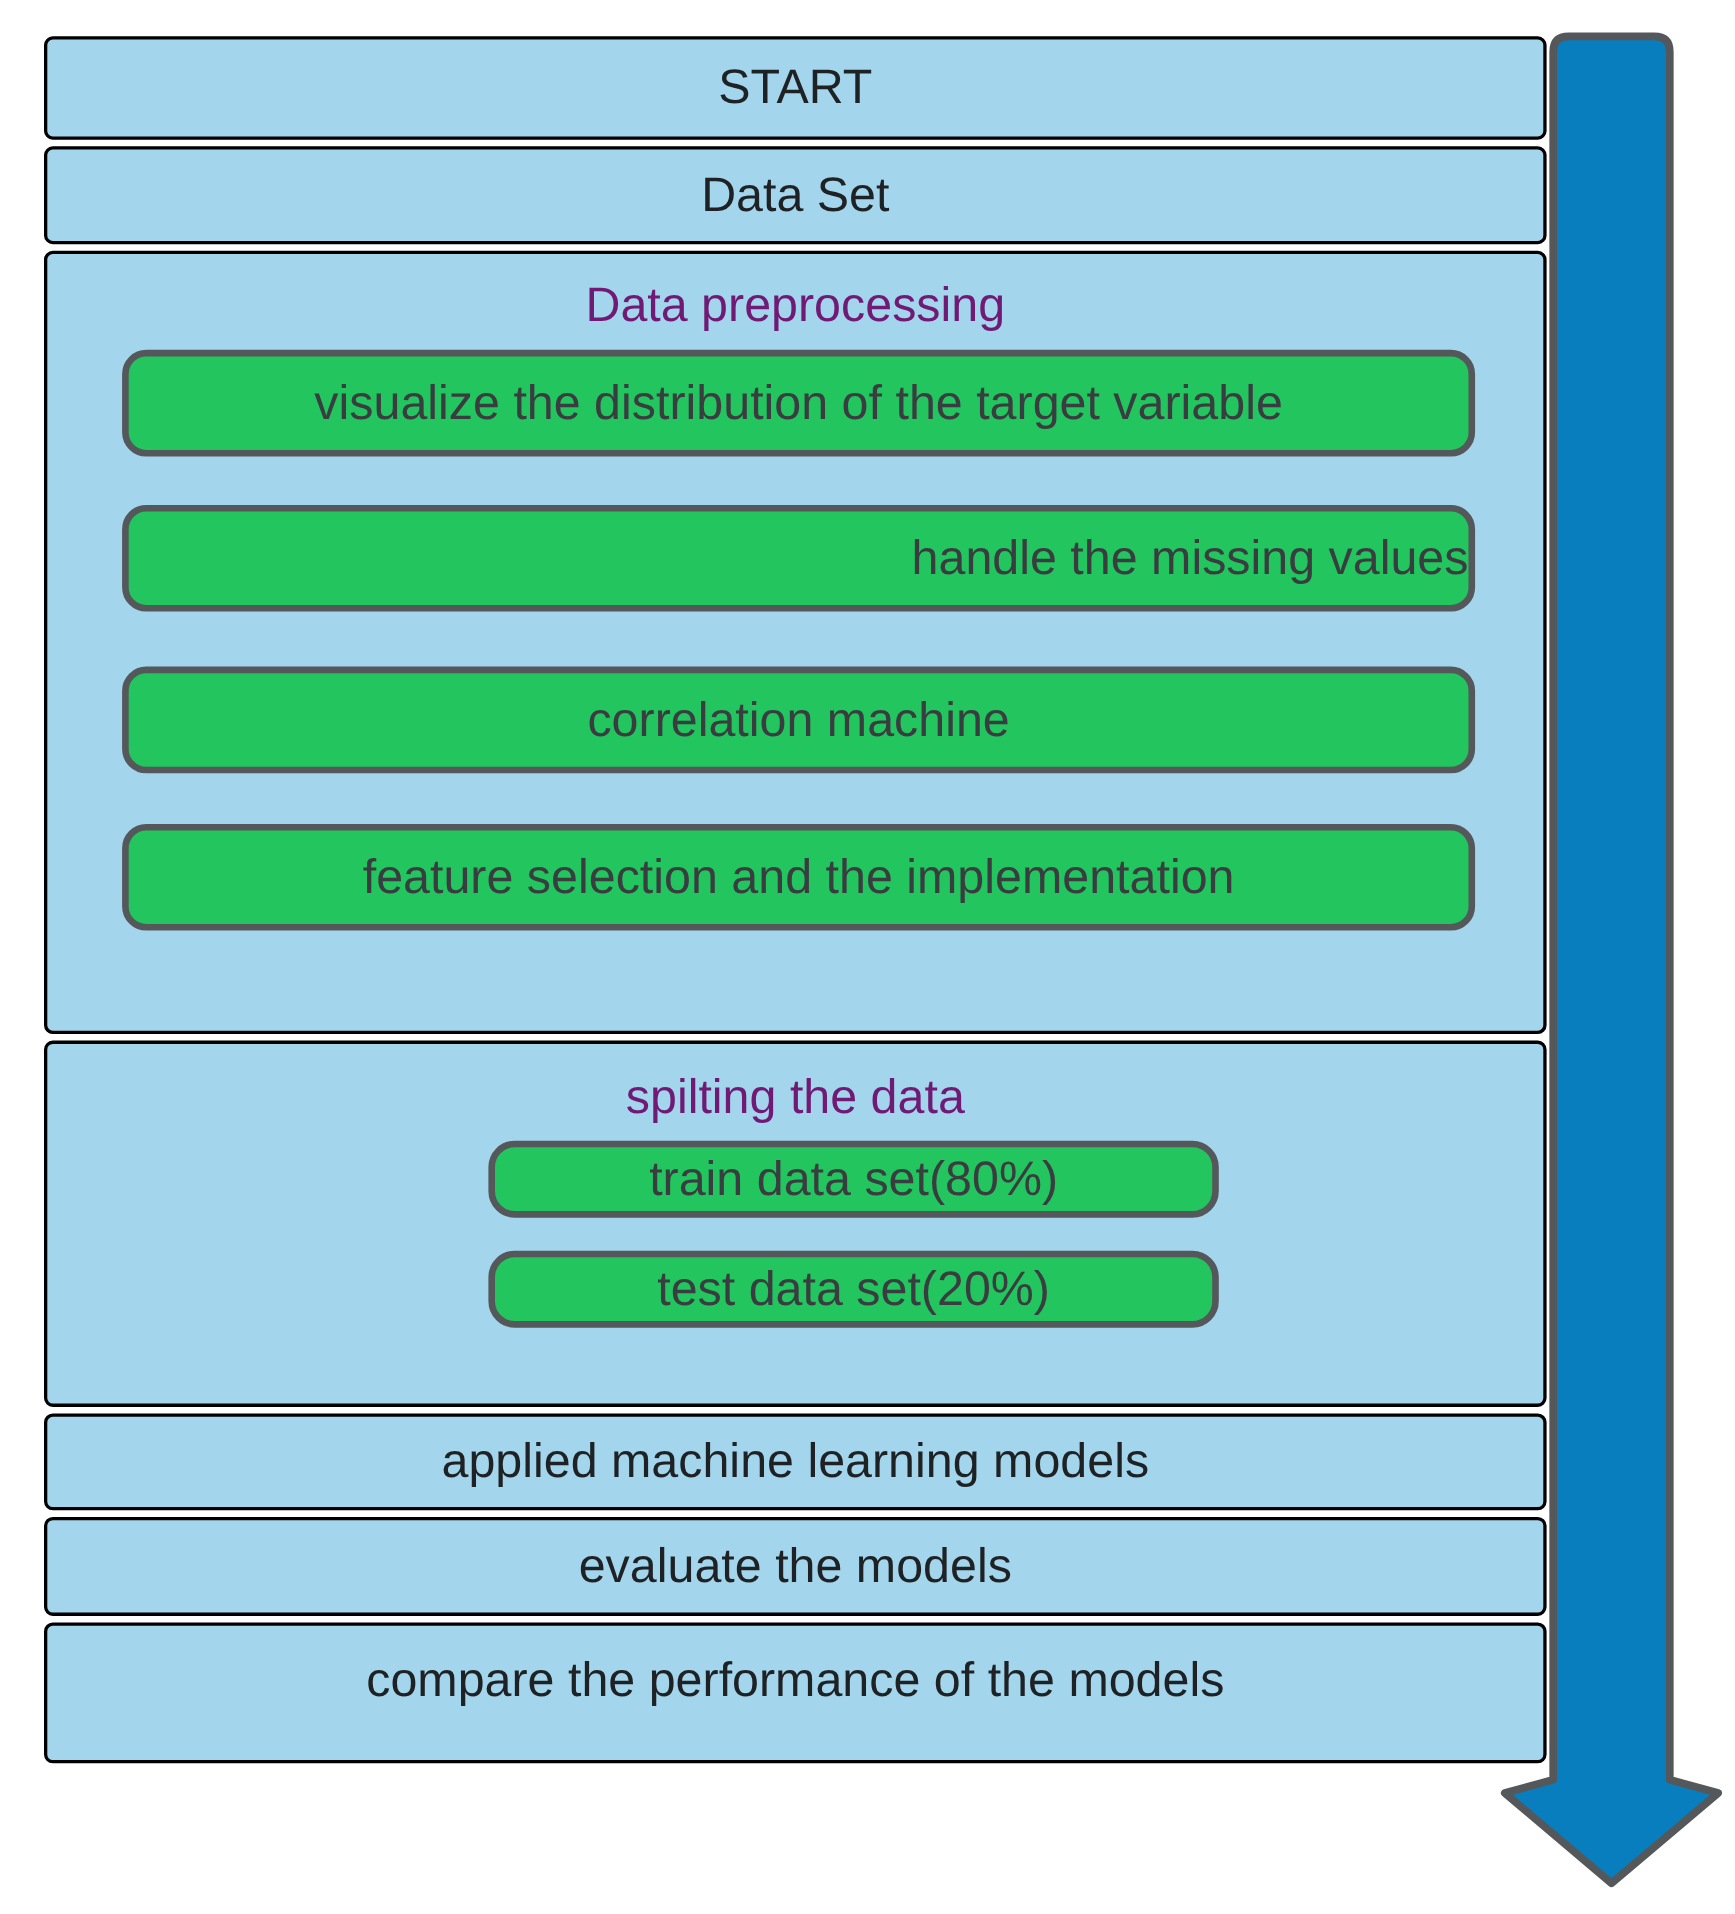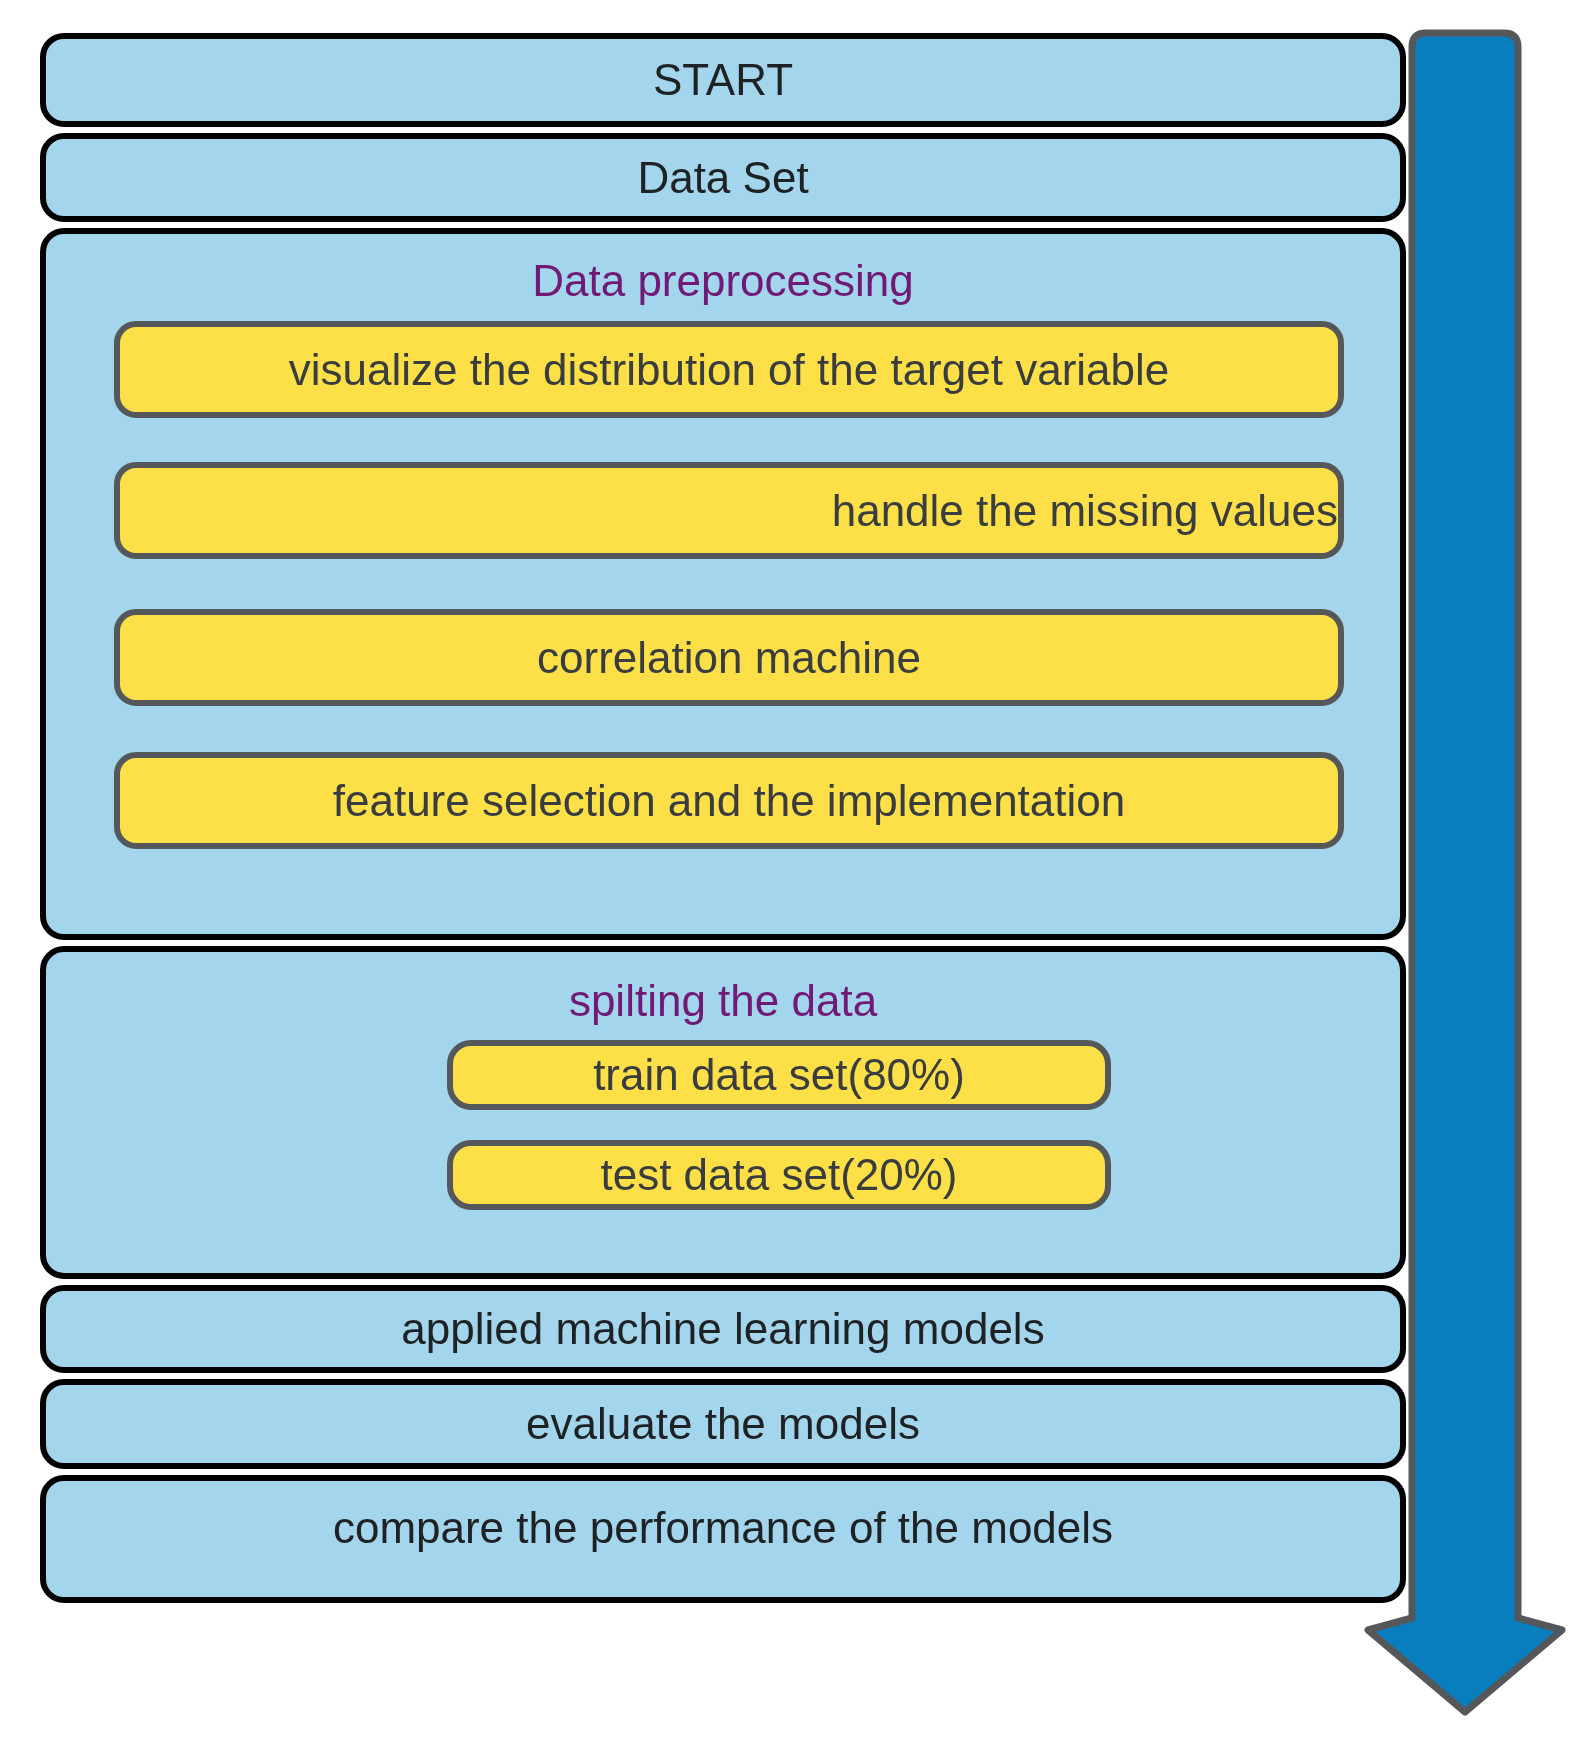--- a/index.html
+++ b/index.html
@@ -16,22 +16,22 @@
     left: 40px;
     top: 33px;
     width: 1366px;
     display: flex;
     flex-direction: column;
     gap: 6px;
   }
   .node {
     box-sizing: border-box;
     background: #a3d6ec;
-    border: 6px solid #000000;
-    border-radius: 24px;
+    border: 3px solid #000000;
+    border-radius: 8px;
     display: flex;
     align-items: center;
     justify-content: center;
     color: #1f2225;
     font-size: 44px;
     text-align: center;
   }
   .node-start   { height: 94px; }
   .node-dataset { height: 89px; }
   .node-preprocessing {
@@ -50,21 +50,21 @@
   .node-title {
     text-align: center;
     font-size: 44px;
     color: #701a75;
   }
   .node-preprocessing .node-title { margin-top: 22px; }
   .node-splitting .node-title     { margin-top: 24px; }
   .inner {
     position: absolute;
     box-sizing: border-box;
-    background: #fde047;
+    background: #22c55e;
     border: 6px solid #55585a;
     border-radius: 22px;
     display: flex;
     align-items: center;
     justify-content: center;
     font-size: 44px;
     color: #3a3d40;
     text-align: center;
   }
   .pp { left: 68px; width: 1230px; height: 97px; }

